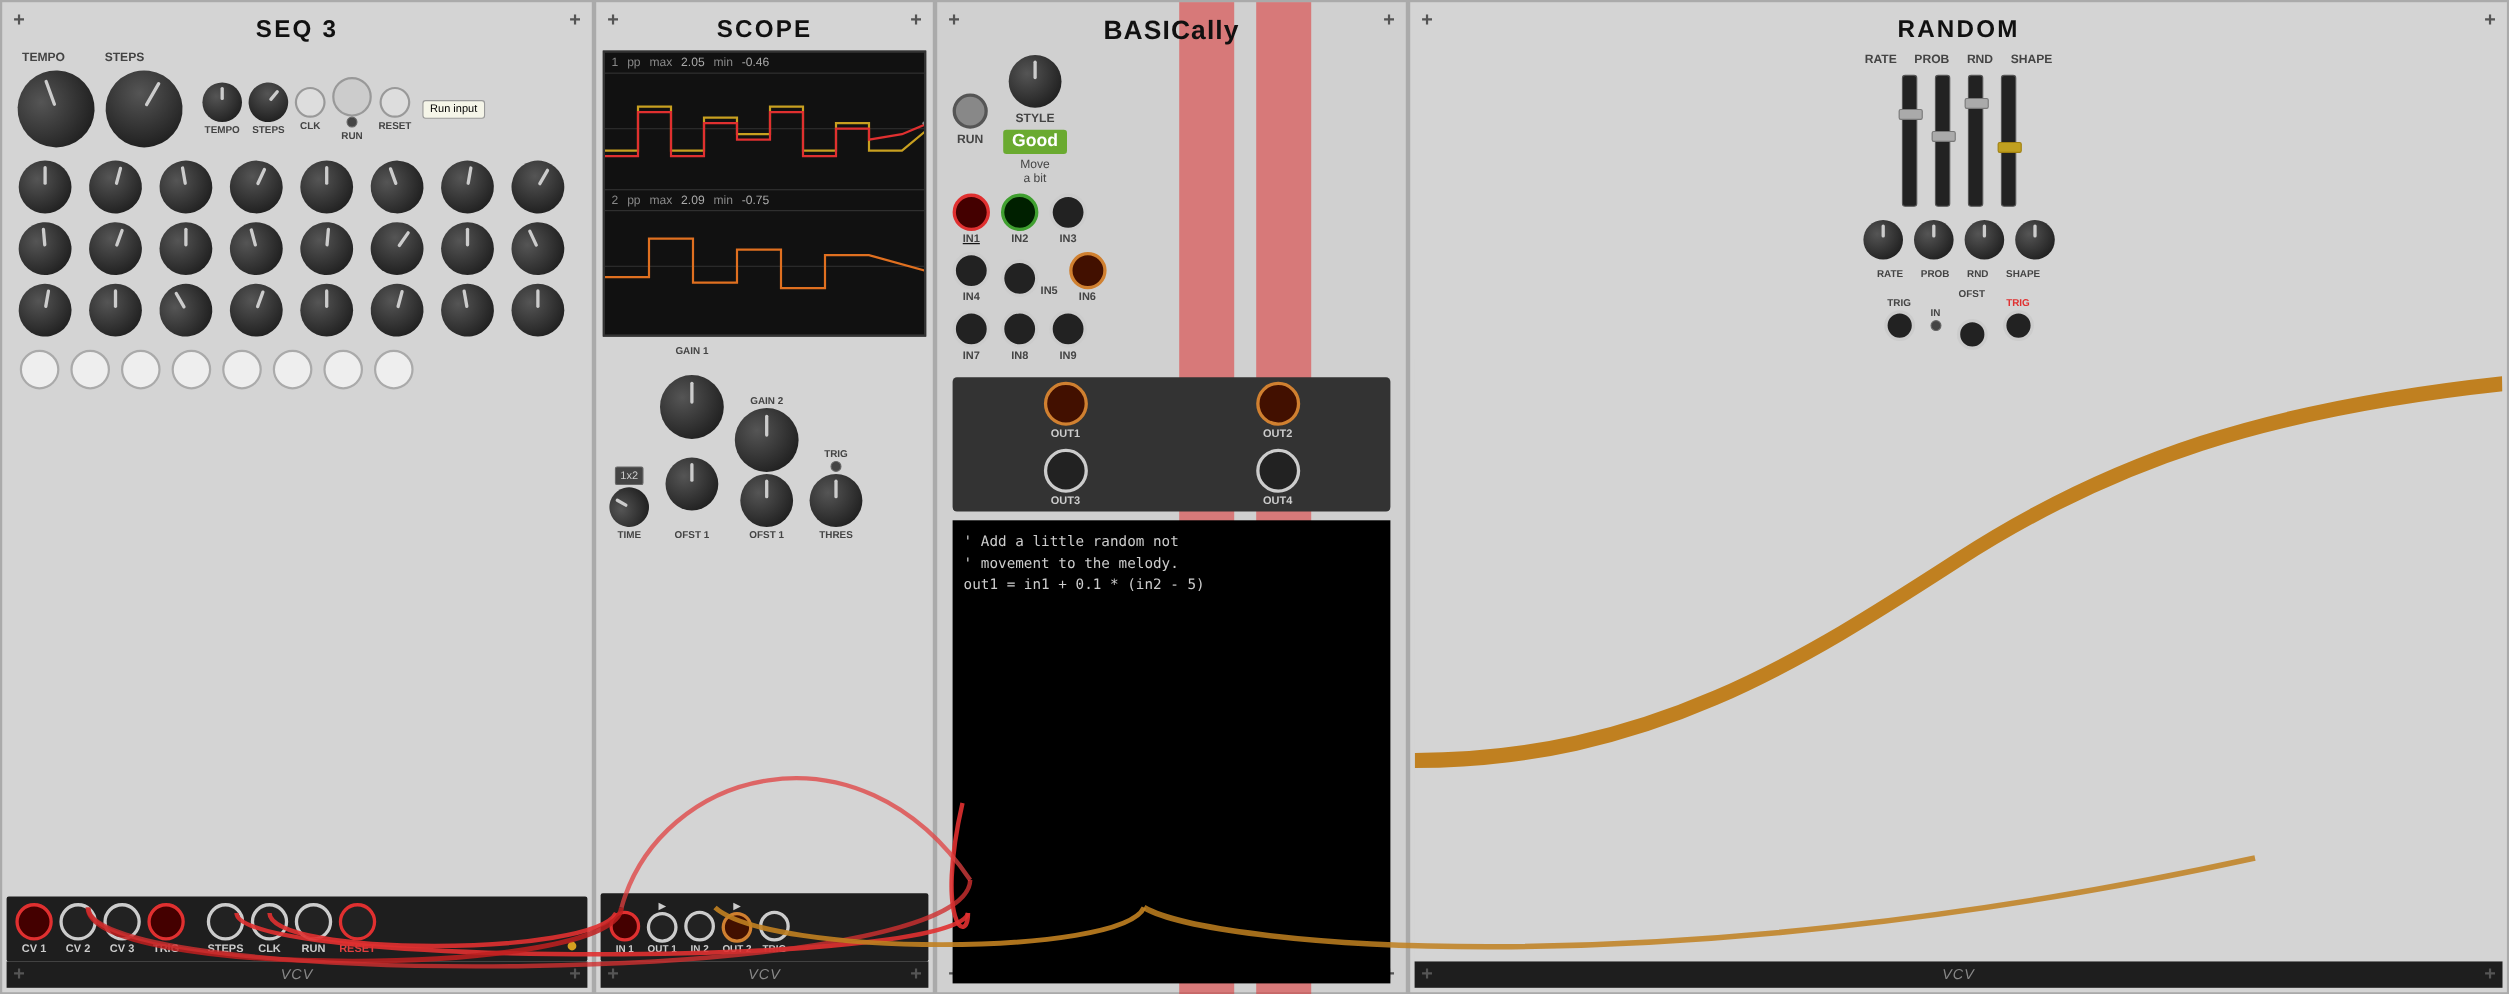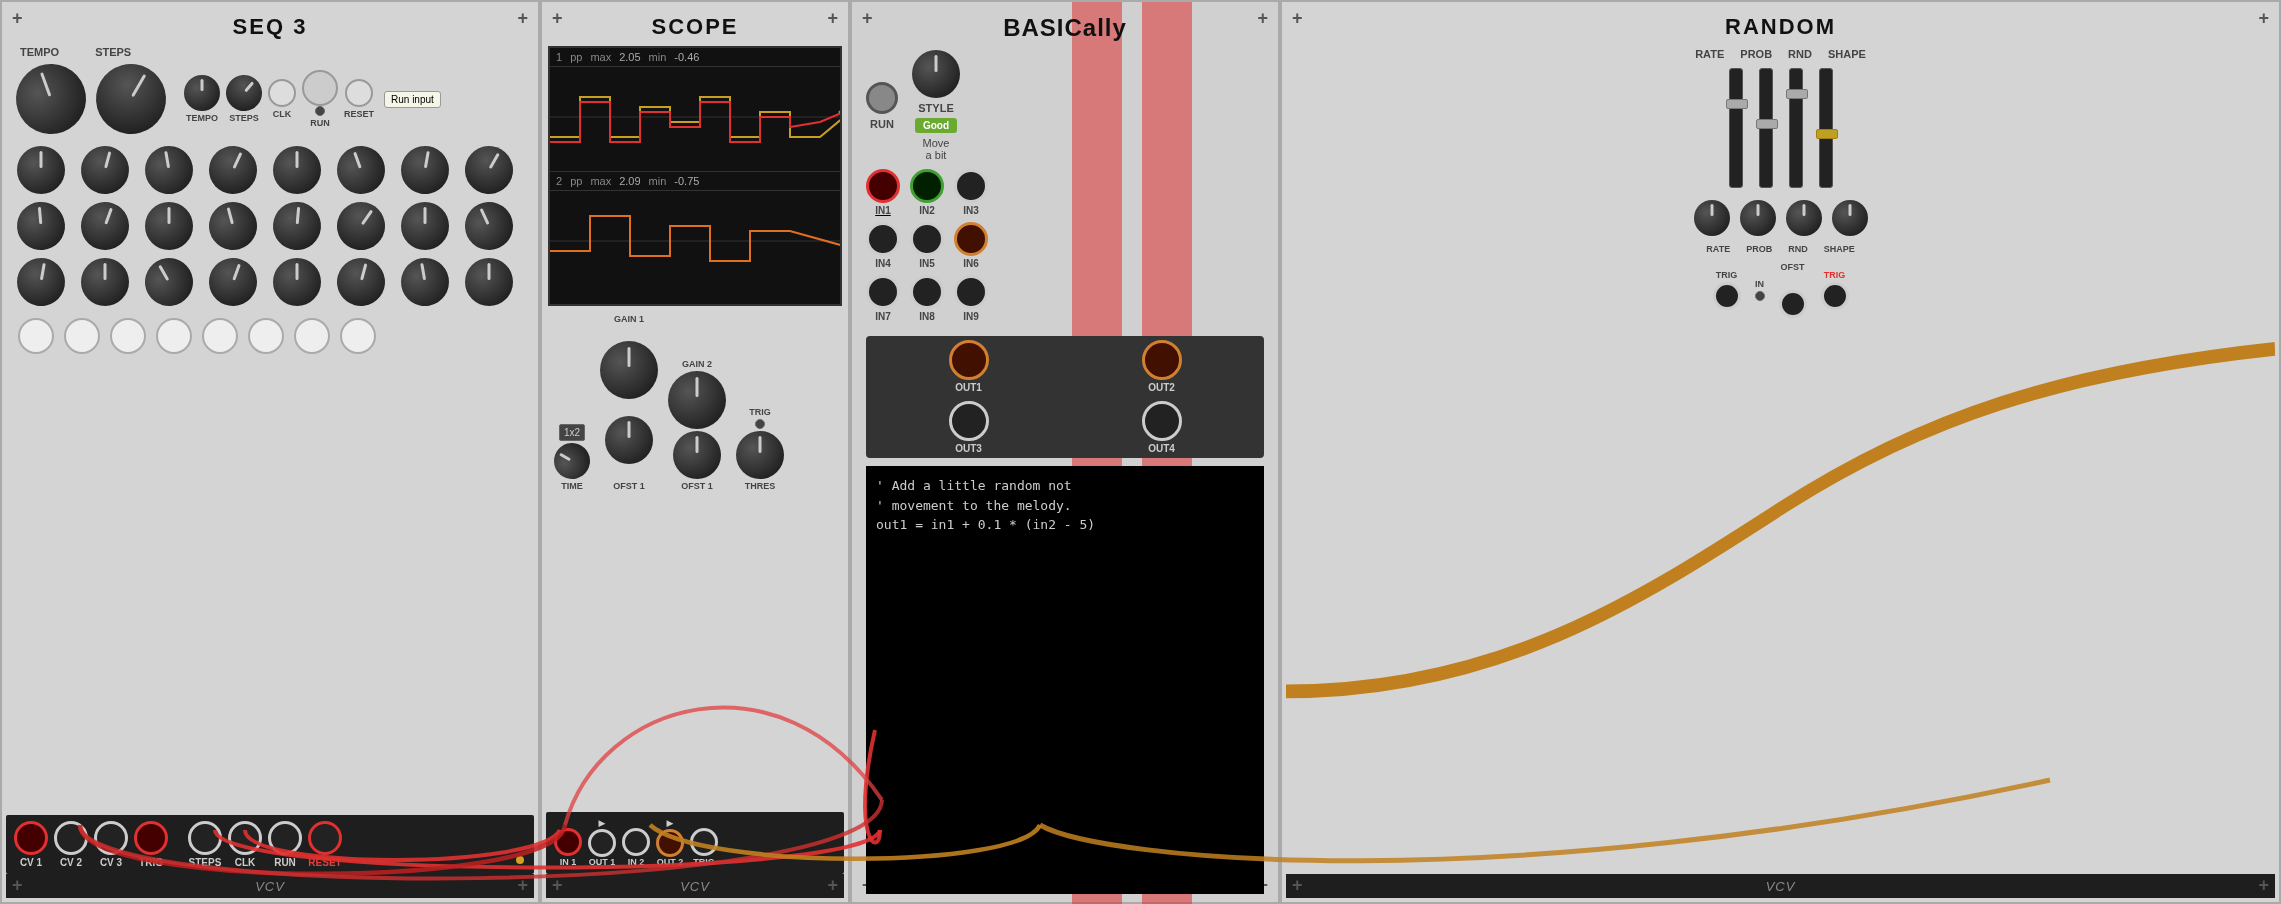--- a/index.html
+++ b/index.html
@@ -528,21 +528,21 @@
     <div style="display:flex; align-items:center; gap:14px; padding:4px 10px; z-index:2; position:relative; width:100%;">
 
       <div style="display:flex; flex-direction:column; align-items:center; gap:4px;">
         <div style="width:32px; height:32px; border-radius:50%; background:#888; border:3px solid #555; cursor:pointer;"></div>
         <span class="section-label">RUN</span>
       </div>
 
       <div style="display:flex; flex-direction:column; align-items:center; gap:4px;">
         <div class="knob knob-md"></div>
         <span class="section-label">STYLE</span>
-        <div style="background:#6aaa30; color:#fff; font-size:10px; font-weight:bold; padding:2px 8px; border-radius:3px;">
+        <div style="background:#6aaa30; color:#fff; font-size:16px; font-weight:bold; padding:2px 8px; border-radius:3px;">
           <span>Good</span>
         </div>
         <div style="font-size:11px; text-align:center; color:#444; white-space:pre-line;">Move
 a bit</div>
       </div>
     </div>
 
     <div style="z-index:2; position:relative; padding:4px 10px; width:100%;">
 
       <div style="display:flex; gap:10px; align-items:center; margin-bottom:6px;">
@@ -558,21 +558,21 @@
           <div class="port port-md white-ring"></div>
           <span class="section-label" style="font-size:10px;">IN3</span>
         </div>
       </div>
 
       <div style="display:flex; gap:10px; align-items:center; margin-bottom:6px;">
         <div style="display:flex; flex-direction:column; align-items:center; gap:2px;">
           <div class="port port-md white-ring"></div>
           <span class="section-label" style="font-size:10px;">IN4</span>
         </div>
-        <div style="display:flex; flex-direction:column; align-items:center; gap:2px;">
+        <div style="display:flex; align-items:flex-end; gap:2px;">
           <div class="port port-md white-ring"></div>
           <span class="section-label" style="font-size:10px;">IN5</span>
         </div>
         <div style="display:flex; flex-direction:column; align-items:center; gap:2px;">
           <div class="port port-md orange"></div>
           <span class="section-label" style="font-size:10px;">IN6</span>
         </div>
       </div>
 
       <div style="display:flex; gap:10px; align-items:center; margin-bottom:6px;">

